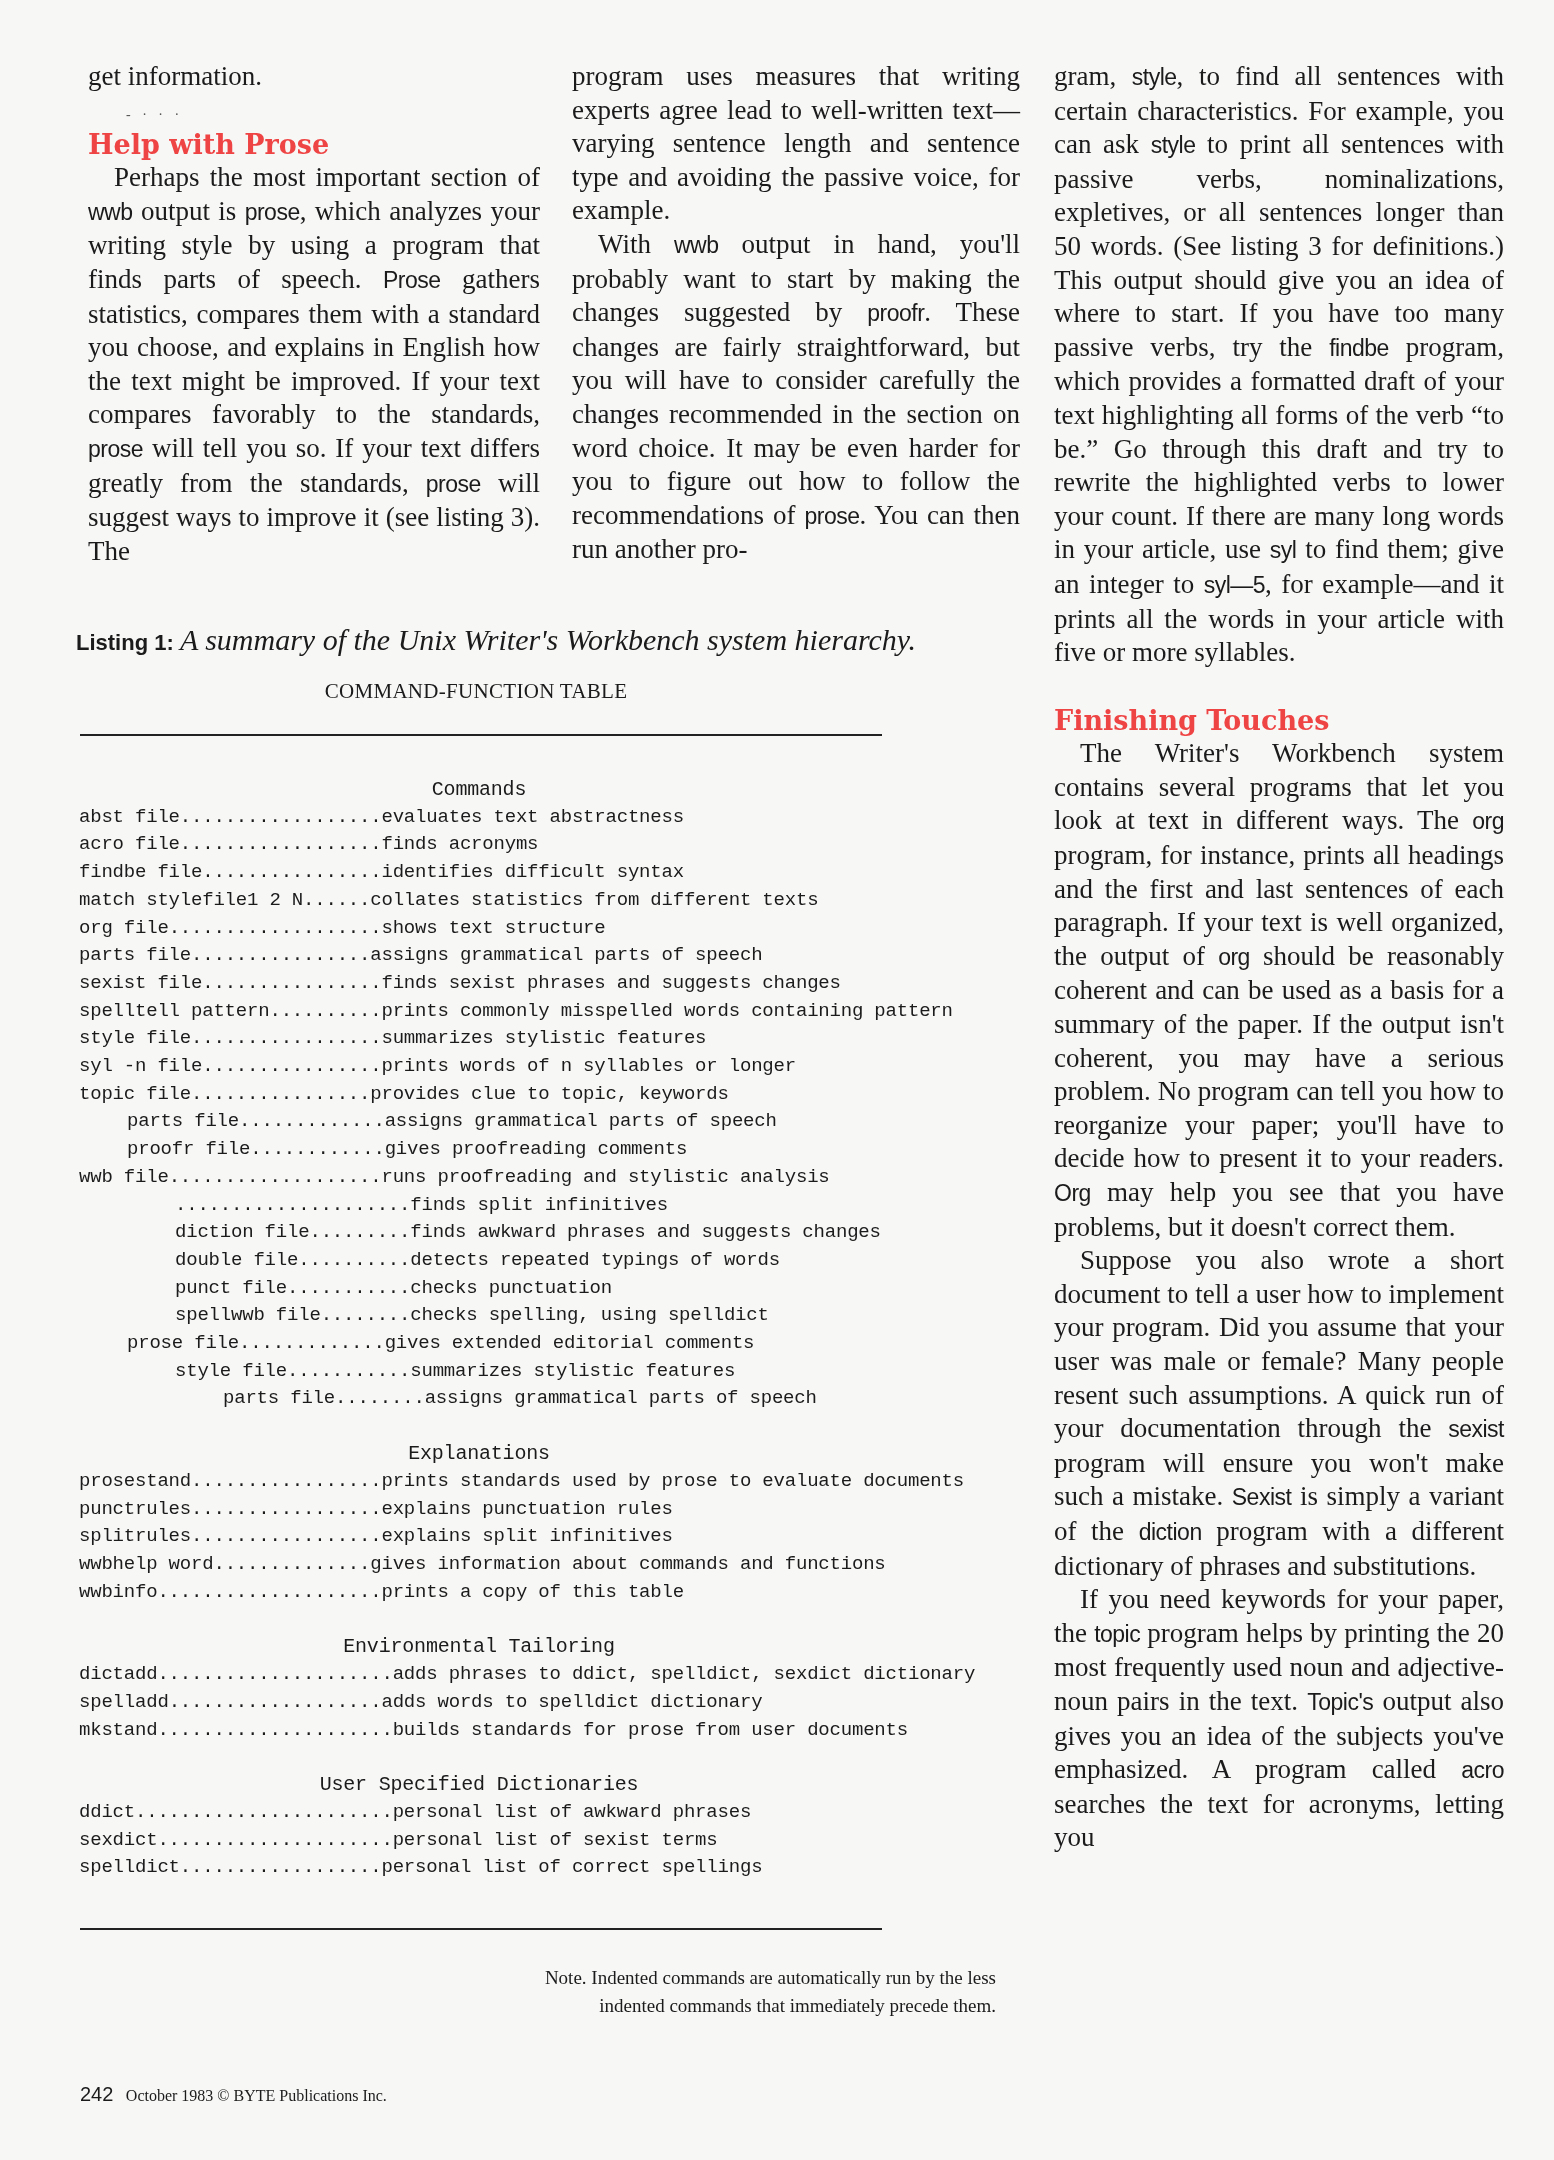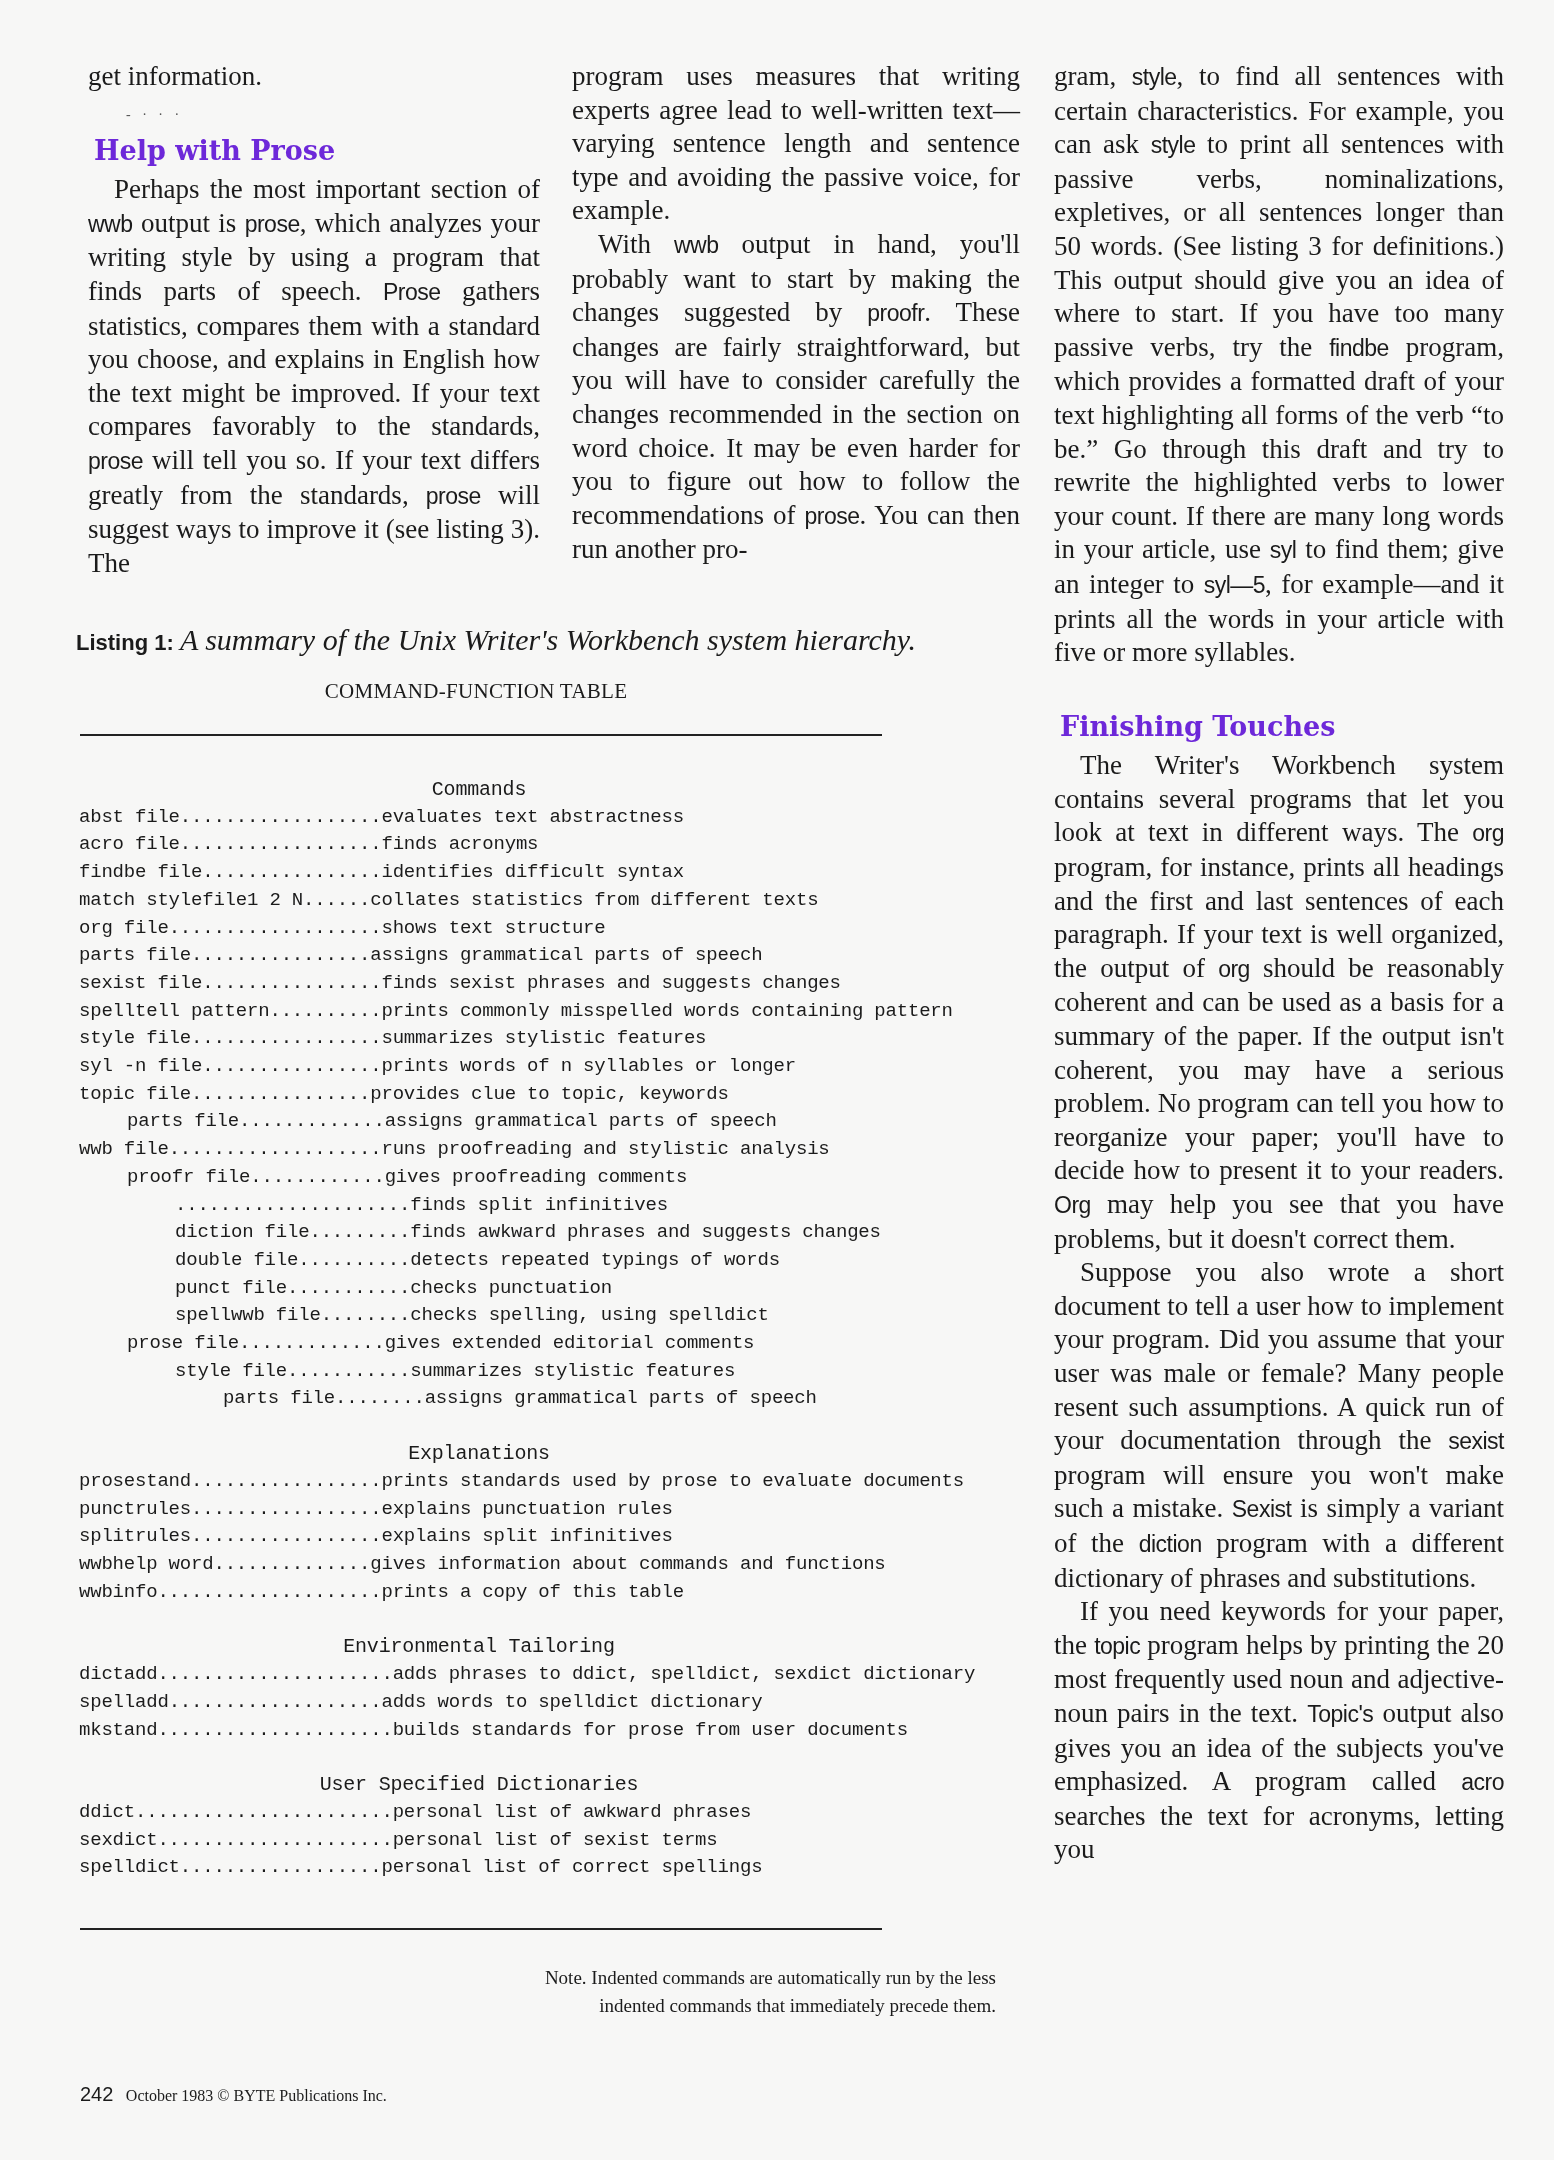--- a/index.html
+++ b/index.html
@@ -10,21 +10,21 @@
     }
     .body-text {
       font-size: 27px; line-height: 33.6px; text-align: justify;
       margin: 0;
     }
     .body-text p { margin: 0; text-indent: 26px; text-align: justify; }
     .body-text p.noindent { text-indent: 0; }
     .cmd { font-family: "Liberation Sans", "DejaVu Sans", sans-serif; font-size: 23px; letter-spacing: -0.5px; }
     h2 {
       font-family: "DejaVu Serif", serif; font-weight: bold; font-size: 27px;
-      margin: 6px; line-height: 33.6px; color: #6d28d9;
+      margin: 0; line-height: 33.6px; color: #ef4444;
     }
     .col { position: absolute; }
     #col1 { left: 88px; top: 60px; width: 452px; }
     #col2 { left: 572px; top: 60px; width: 448px; }
     #col3 { left: 1054px; top: 60px; width: 450px; }
     .dashes { height: 34px; position: relative; }
     .dashes span { position: absolute; left: 38px; top: 4px; font-size: 14px; color: #555; letter-spacing: 4px; }
     .gap { height: 34px; }
 
     
@@ -104,22 +104,22 @@
       <div class="row" style="padding-left: 0px;"><span>findbe file</span><span>................</span><span>identifies difficult syntax</span></div>
       <div class="row" style="padding-left: 0px;"><span>match stylefile1 2  N</span><span>......</span><span>collates statistics from different texts</span></div>
       <div class="row" style="padding-left: 0px;"><span>org file</span><span>...................</span><span>shows text structure</span></div>
       <div class="row" style="padding-left: 0px;"><span>parts file</span><span>................</span><span>assigns grammatical parts of speech</span></div>
       <div class="row" style="padding-left: 0px;"><span>sexist file</span><span>................</span><span>finds sexist phrases and suggests changes</span></div>
       <div class="row" style="padding-left: 0px;"><span>spelltell pattern</span><span>..........</span><span>prints commonly misspelled words containing pattern</span></div>
       <div class="row" style="padding-left: 0px;"><span>style file</span><span>.................</span><span>summarizes stylistic features</span></div>
       <div class="row" style="padding-left: 0px;"><span>syl -n file</span><span>................</span><span>prints words of n syllables or longer</span></div>
       <div class="row" style="padding-left: 0px;"><span>topic file</span><span>................</span><span>provides clue to topic, keywords</span></div>
       <div class="row" style="padding-left: 48px;"><span>parts file</span><span>.............</span><span>assigns grammatical parts of speech</span></div>
+      <div class="row" style="padding-left: 48px;"><span>proofr file</span><span>............</span><span>gives proofreading comments</span></div>
       <div class="row" style="padding-left: 0px;"><span>wwb file</span><span>...................</span><span>runs proofreading and stylistic analysis</span></div>
-      <div class="row" style="padding-left: 48px;"><span>proofr file</span><span>............</span><span>gives proofreading comments</span></div>
       <div class="row" style="padding-left: 96px;"><span></span><span>.....................</span><span>finds split infinitives</span></div>
       <div class="row" style="padding-left: 96px;"><span>diction file</span><span>.........</span><span>finds awkward phrases and suggests changes</span></div>
       <div class="row" style="padding-left: 96px;"><span>double file</span><span>..........</span><span>detects repeated typings of words</span></div>
       <div class="row" style="padding-left: 96px;"><span>punct file</span><span>...........</span><span>checks punctuation</span></div>
       <div class="row" style="padding-left: 96px;"><span>spellwwb file</span><span>........</span><span>checks spelling, using spelldict</span></div>
       <div class="row" style="padding-left: 48px;"><span>prose file</span><span>.............</span><span>gives extended editorial comments</span></div>
       <div class="row" style="padding-left: 96px;"><span>style file</span><span>...........</span><span>summarizes stylistic features</span></div>
       <div class="row" style="padding-left: 144px;"><span>parts file</span><span>........</span><span>assigns grammatical parts of speech</span></div>
       <div class="section-gap"></div>
       <div class="section-head">Explanations</div>

